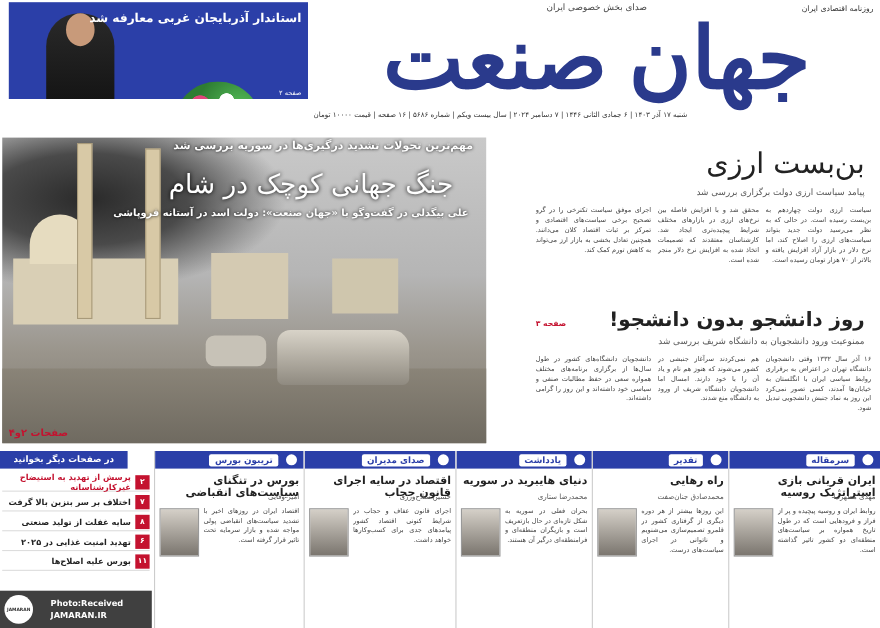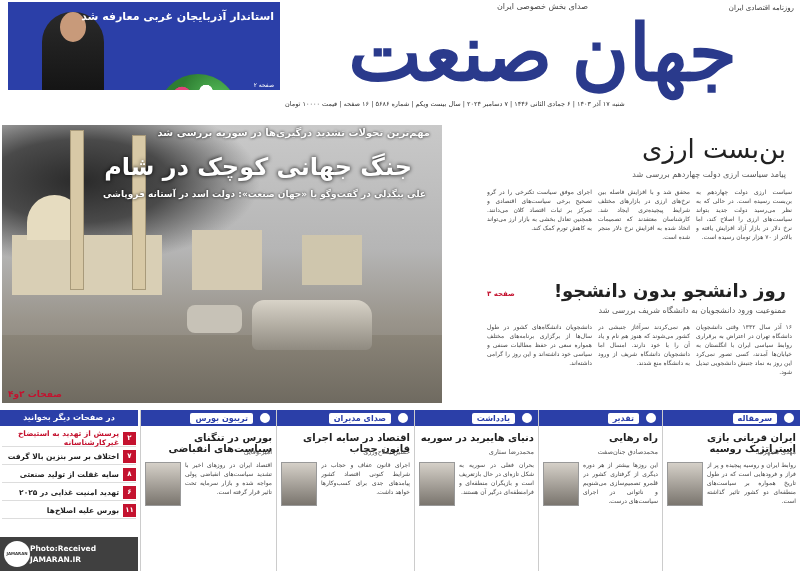--- a/index.html
+++ b/index.html
@@ -22,43 +22,43 @@
   
   #photo{left:2px;top:125px;width:440px;height:278px;background:linear-gradient(180deg,#c9c9c9 0%,#b5b5b5 45%,#9a958c 70%,#7a7468 100%);overflow:hidden}
   #smoke{left:0;top:0;width:260px;height:140px;background:radial-gradient(ellipse at 30% 40%,#2a2a2a 0%,#4a4a4a 35%,transparent 70%)}
   .minaret{background:#d8c9a6;border:1px solid #a89a7a}
   #dome{left:25px;top:70px;width:55px;height:45px;border-radius:28px 28px 0 0;background:#e6dcc0}
   #mosque{left:10px;top:110px;width:150px;height:60px;background:#d9cfb5}
   #car{left:250px;top:175px;width:120px;height:50px;background:linear-gradient(#d8d3c8,#8f8a80);border-radius:12px 16px 6px 6px}
   #car2{left:185px;top:180px;width:55px;height:28px;background:#c7c2b7;border-radius:8px}
   #road{left:0;top:210px;width:470px;height:68px;background:linear-gradient(#8a8478,#6f6a60)}
   #photo-over{right:12px;top:2px;color:#fff;font-weight:bold;font-size:10px;text-shadow:0 0 3px #000}
-  #photo-title{right:30px;top:28px;color:#fff;font-weight:bold;font-size:24px;text-shadow:0 0 4px #000}
+  #photo-title{right:30px;top:28px;color:#fff;font-weight:normal;font-size:24px;text-shadow:0 0 4px #000}
   #photo-sub{right:16px;top:64px;color:#fff;font-weight:bold;font-size:9px;text-shadow:0 0 3px #000}
   #photo-page{left:6px;bottom:4px;color:#c4122f;font-weight:bold;font-size:9px}
   
   #lead1-title{right:14px;top:134px;font-weight:normal;font-size:26px;color:#222}
   #lead1-sub{right:14px;top:170px;font-size:8px;color:#555}
   .col-text{font-size:6px;line-height:9px;color:#444;text-align:justify;overflow:hidden}
   #lead1-c1{right:8px;top:187px;width:96px;height:95px}
   #lead1-c2{right:110px;top:187px;width:92px;height:95px}
   #lead1-c3{right:208px;top:187px;width:105px;height:95px}
   #lead1-page{left:487px;top:290px;font-size:7px;color:#c4122f;font-weight:bold}
   #lead2-title{right:14px;top:280px;font-weight:bold;font-size:18px;color:#222}
   #lead2-sub{right:14px;top:306px;font-size:8px;color:#555}
   #lead2-c1{right:8px;top:322px;width:96px;height:80px}
   #lead2-c2{right:110px;top:322px;width:92px;height:80px}
   #lead2-c3{right:208px;top:322px;width:105px;height:80px}
   
   #side{left:0;top:410px;width:138px;height:161px}
-  #side-head{left:0;top:0;width:138px;height:16px;background:#2b3fa8;color:#fff;font-weight:bold;font-size:8px;text-align:center;line-height:16px}
+  #side-head{left:0;top:0;width:116px;height:16px;background:#2b3fa8;color:#fff;font-weight:bold;font-size:8px;text-align:center;line-height:16px}
   .side-item{position:absolute;right:2px;width:134px;height:17px;font-size:7.5px;font-weight:bold;display:flex;align-items:center;justify-content:flex-start;gap:4px;border-bottom:1px solid #ddd}
   .side-num{width:13px;height:13px;background:#c4122f;color:#fff;font-size:7px;text-align:center;line-height:13px;flex:none}
   #side-item-0{color:#c4122f}
-  #watermark{left:0;bottom:0;width:138px;height:34px;background:rgba(0,0,0,.75);color:#fff;display:flex;align-items:center;direction:ltr;gap:0;padding-left:4px}
+  #watermark{left:0;bottom:0;width:138px;height:34px;background:rgba(0,0,0,.75);color:#fff;display:flex;align-items:center;direction:ltr;gap:16px;padding-left:4px}
   #wm-logo{width:26px;height:26px;border-radius:50%;background:#fff;color:#333;font-size:9px;text-align:center;line-height:26px;font-weight:bold}
   #wm-text{font-size:7.5px;line-height:11px;font-weight:bold}
   
   .col{position:absolute;top:410px;height:161px;border-left:1px solid #ccc;overflow:hidden}
   .col-head{position:absolute;right:0;top:0;width:100%;height:16px;background:#2b3fa8;color:#fff;font-size:8px;font-weight:bold;display:flex;align-items:center;gap:5px;padding-right:4px;border-radius:0}
   .col-head .dot{width:14px;height:14px;border-radius:50%;background:#fff;border:2px solid #2b3fa8;flex:none}
   .col-head .label{background:#fff;color:#2b3fa8;padding:1px 5px;border-radius:2px}
   .col-title{position:absolute;right:4px;top:22px;font-weight:bold;font-size:10px;color:#222;left:4px;text-align:right}
   .col-author{position:absolute;right:4px;top:38px;font-size:6.5px;color:#555}
   .col-photo{position:absolute;width:36px;height:44px;background:linear-gradient(#d5d0c8,#7a756e);border:1px solid #999}
@@ -93,21 +93,21 @@
   <div id="road" class="abs"></div>
   <div id="car2" class="abs"></div>
   <div id="car" class="abs"></div>
   <div id="photo-over" class="abs">مهم‌ترین تحولات تشدید درگیری‌ها در سوریه بررسی شد</div>
   <div id="photo-title" class="abs">جنگ جهانی کوچک در شام</div>
   <div id="photo-sub" class="abs">علی بیگدلی در گفت‌وگو با «جهان صنعت»: دولت اسد در آستانه فروپاشی</div>
   <div id="photo-page" class="abs">صفحات ۲و۴</div>
 </div>
 
 <div id="lead1-title" class="abs">بن‌بست ارزی</div>
-<div id="lead1-sub" class="abs">پیامد سیاست ارزی دولت چهاردهم بررسی شد</div>
+<div id="lead1-sub" class="abs">پیامد سیاست ارزی دولت برگزاری بررسی شد</div>
 <div id="lead1-c1" class="abs col-text">سیاست ارزی دولت چهاردهم به بن‌بست رسیده است. در حالی که به نظر می‌رسید دولت جدید بتواند سیاست‌های ارزی را اصلاح کند، اما نرخ دلار در بازار آزاد افزایش یافته و بالاتر از ۷۰ هزار تومان رسیده است.</div>
 <div id="lead1-c2" class="abs col-text">محقق شد و با افزایش فاصله بین نرخ‌های ارزی در بازارهای مختلف شرایط پیچیده‌تری ایجاد شد. کارشناسان معتقدند که تصمیمات اتخاذ شده به افزایش نرخ دلار منجر شده است.</div>
 <div id="lead1-c3" class="abs col-text">اجرای موفق سیاست تکنرخی را در گرو تصحیح برخی سیاست‌های اقتصادی و تمرکز بر ثبات اقتصاد کلان می‌دانند. همچنین تعادل بخشی به بازار ارز می‌تواند به کاهش تورم کمک کند.</div>
 <div id="lead1-page" class="abs">صفحه ۳</div>
 
 <div id="lead2-title" class="abs">روز دانشجو بدون دانشجو!</div>
 <div id="lead2-sub" class="abs">ممنوعیت ورود دانشجویان به دانشگاه شریف بررسی شد</div>
 <div id="lead2-c1" class="abs col-text">۱۶ آذر سال ۱۳۳۲ وقتی دانشجویان دانشگاه تهران در اعتراض به برقراری روابط سیاسی ایران با انگلستان به خیابان‌ها آمدند، کسی تصور نمی‌کرد این روز به نماد جنبش دانشجویی تبدیل شود.</div>
 <div id="lead2-c2" class="abs col-text">هم نمی‌کردند سرآغاز جنبشی در کشور می‌شوند که هنوز هم نام و یاد آن را با خود دارند. امسال اما دانشجویان دانشگاه شریف از ورود به دانشگاه منع شدند.</div>
 <div id="lead2-c3" class="abs col-text">دانشجویان دانشگاه‌های کشور در طول سال‌ها از برگزاری برنامه‌های مختلف همواره سعی در حفظ مطالبات صنفی و سیاسی خود داشته‌اند و این روز را گرامی داشته‌اند.</div>

